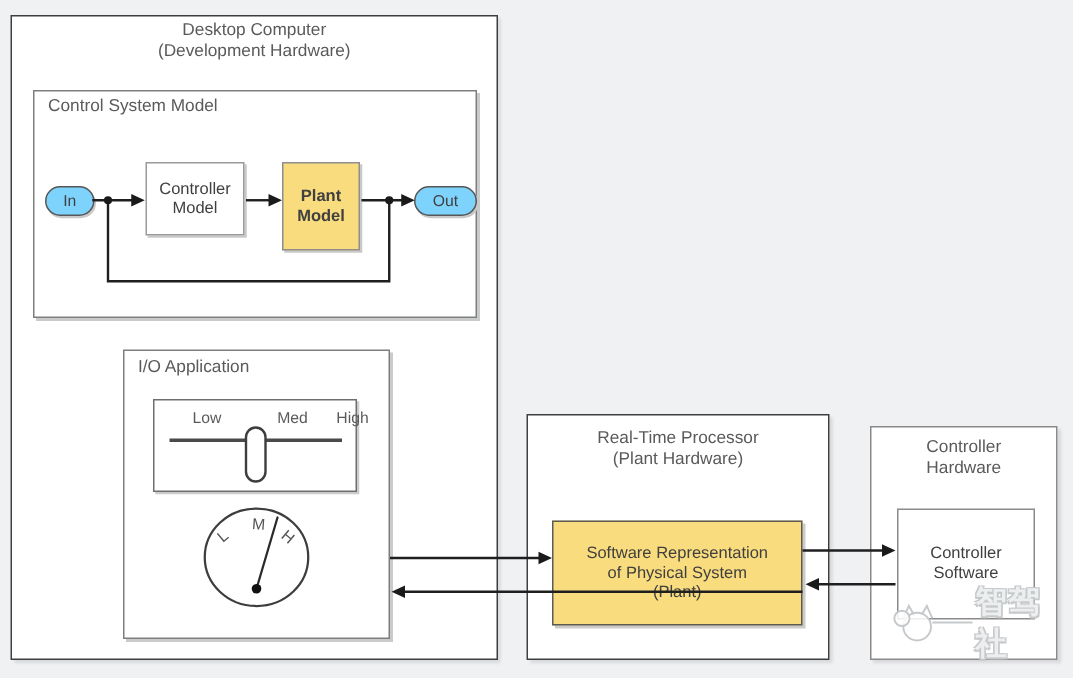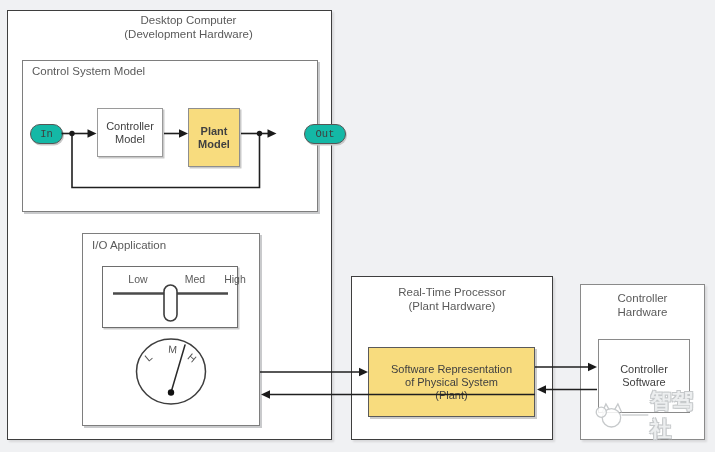--- a/index.html
+++ b/index.html
@@ -29,46 +29,46 @@
   #rt-box{left:351px;top:276px;width:202px;height:164px;border:1.5px solid #3e3e3e;box-shadow:2px 2px 2px rgba(0,0,0,.10);}
   #ch-box{left:580px;top:284px;width:125px;height:156px;border:1.4px solid #8a8a8a;box-shadow:2px 2px 2px rgba(0,0,0,.10);}
   #cs-box{left:598px;top:339px;width:92px;height:74px;border:1.4px solid #8a8a8a;}
 
   #controller-model-box{left:97px;top:108px;width:66px;height:49px;border:1.4px solid #9a9a9a;box-shadow:1.5px 1.5px 0 #c9c9c9;}
   #plant-model-box{left:188px;top:108px;width:52px;height:59px;background:#f8dc7e;border:1.4px solid #8e8e8e;box-shadow:1.5px 1.5px 0 #c9c9c9;font-weight:bold;}
   #swrep-box{left:368px;top:347px;width:167px;height:70px;background:#f8dc7e;border:1.5px solid #5a5a5a;box-shadow:2px 2px 0 #cbcbcb;z-index:2;}
   #slider-box{left:102px;top:266px;width:136px;height:62px;border:1.2px solid #6e6e6e;box-shadow:1.5px 1.5px 0 #cccccc;}
 
   .port{
-    position:absolute;background:#14b8a6;border:1.4px solid #565656;border-radius:10px;
-    font-size:10.5px;color:#3f3f3f;box-shadow:1px 1.5px 0 #c9c9c9;z-index:2;font-family:Liberation Mono, monospace;
+    position:absolute;background:#7dd3fc;border:1.4px solid #565656;border-radius:10px;
+    font-size:10.5px;color:#3f3f3f;box-shadow:1px 1.5px 0 #c9c9c9;z-index:2;
   }
   #in-port{left:30px;top:124px;width:31px;height:18px;}
-  #out-port{left:276px;top:124px;width:40px;height:18px;margin-left:28px;}
+  #out-port{left:276px;top:124px;width:40px;height:18px;}
 
   .slider-label{position:absolute;top:6px;transform:translateX(-50%);font-size:10.5px;color:#5a5a5a;}
 
   #overlay{position:absolute;left:0;top:0;z-index:5;pointer-events:none;}
 
   #watermark{
     position:absolute;left:593px;top:398px;width:118px;height:34px;z-index:6;
     display:flex;align-items:center;
   }
   #watermark-text{
     font-size:21px;font-weight:bold;letter-spacing:1px;color:#eceeef;
     text-shadow:-1px -1px 0 #c6c9cb,1px -1px 0 #c6c9cb,-1px 1px 0 #c6c9cb,1px 1px 0 #c6c9cb;
   }
 </style>
 </head>
 <body>
 
 <div id="canvas">
 
   <div class="box" id="desktop-box"></div>
-  <div class="section-title pre" style="left:7px;top:14px;width:325px;padding-left:19px;">Desktop Computer
+  <div class="section-title pre" style="left:7px;top:14px;width:325px;">Desktop Computer
 (Development Hardware)</div>
 
   <div class="box" id="csm-box"></div>
   <div class="corner-label" style="left:32px;top:65px;">Control System Model</div>
 
   <div class="port flex-center" id="in-port">
     <span>In</span>
   </div>
   <div class="box flex-center" id="controller-model-box">
     <div class="block-label pre">Controller

